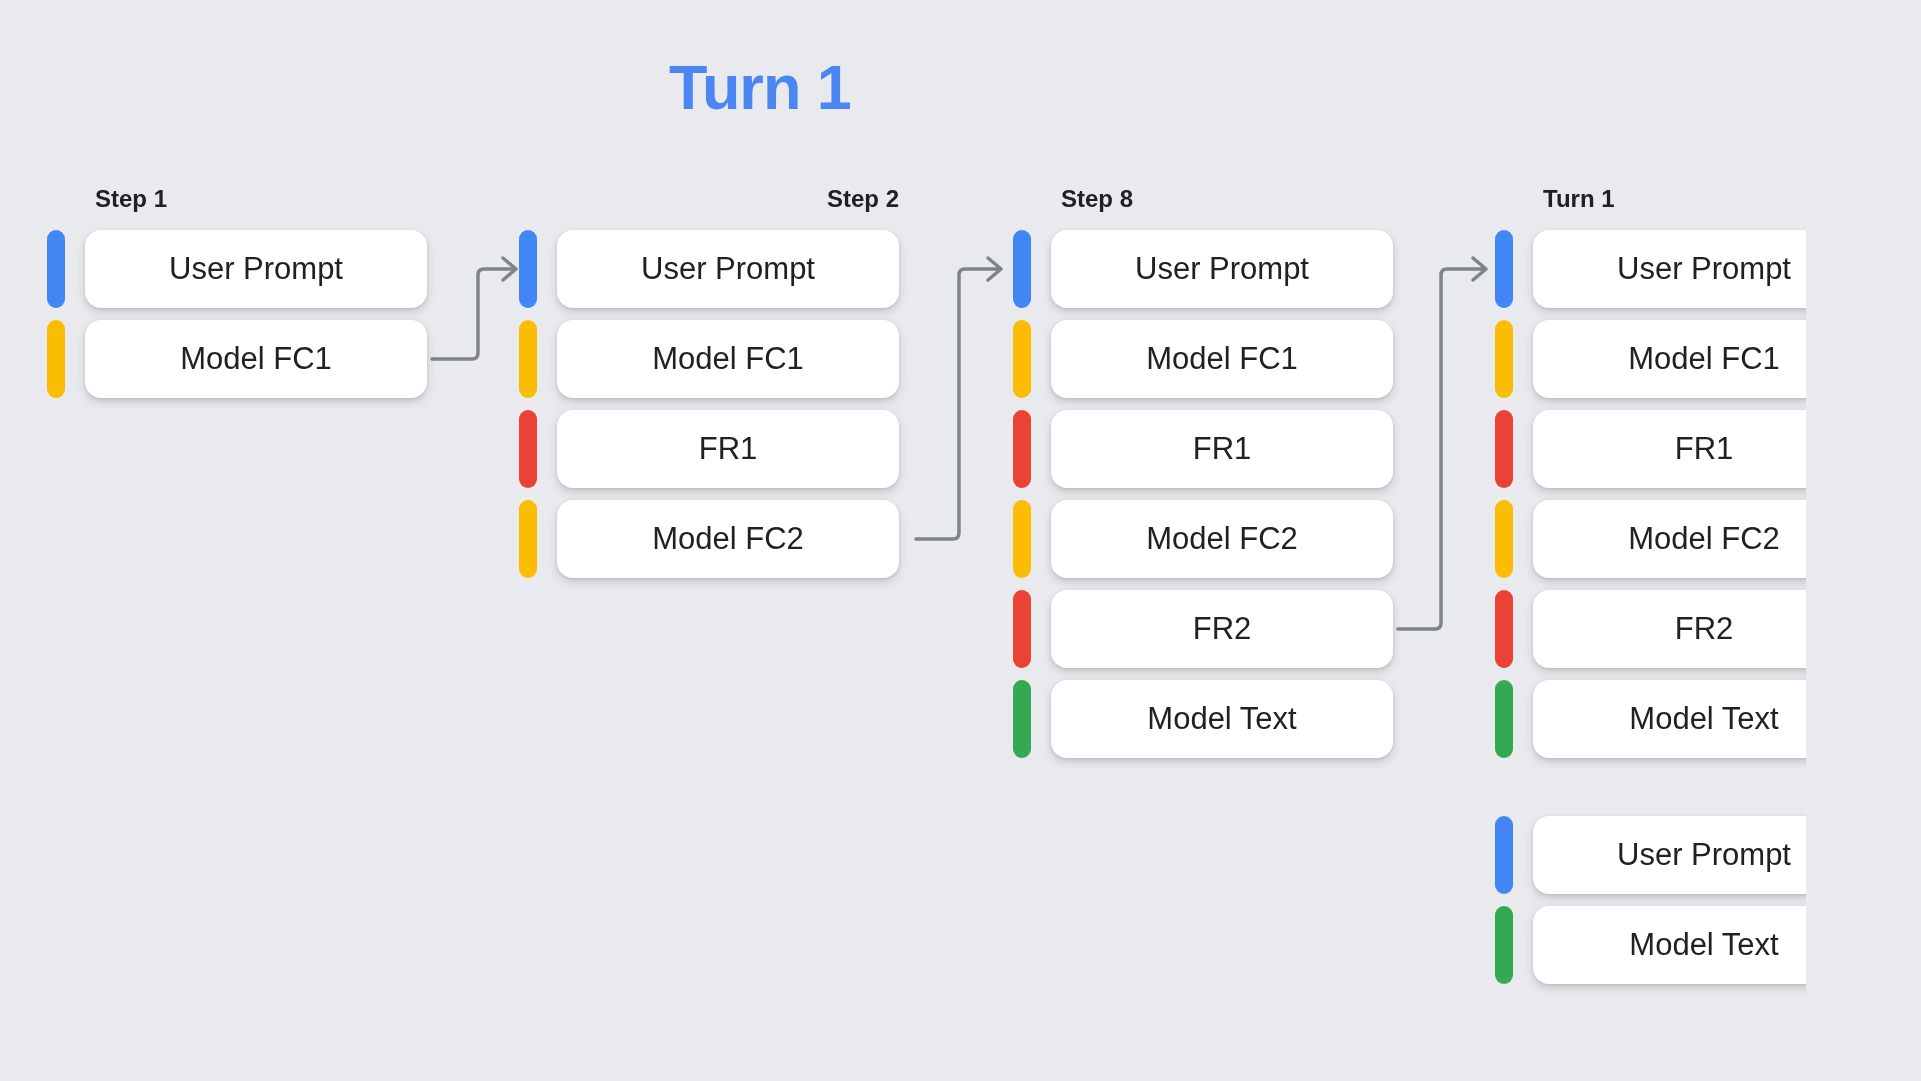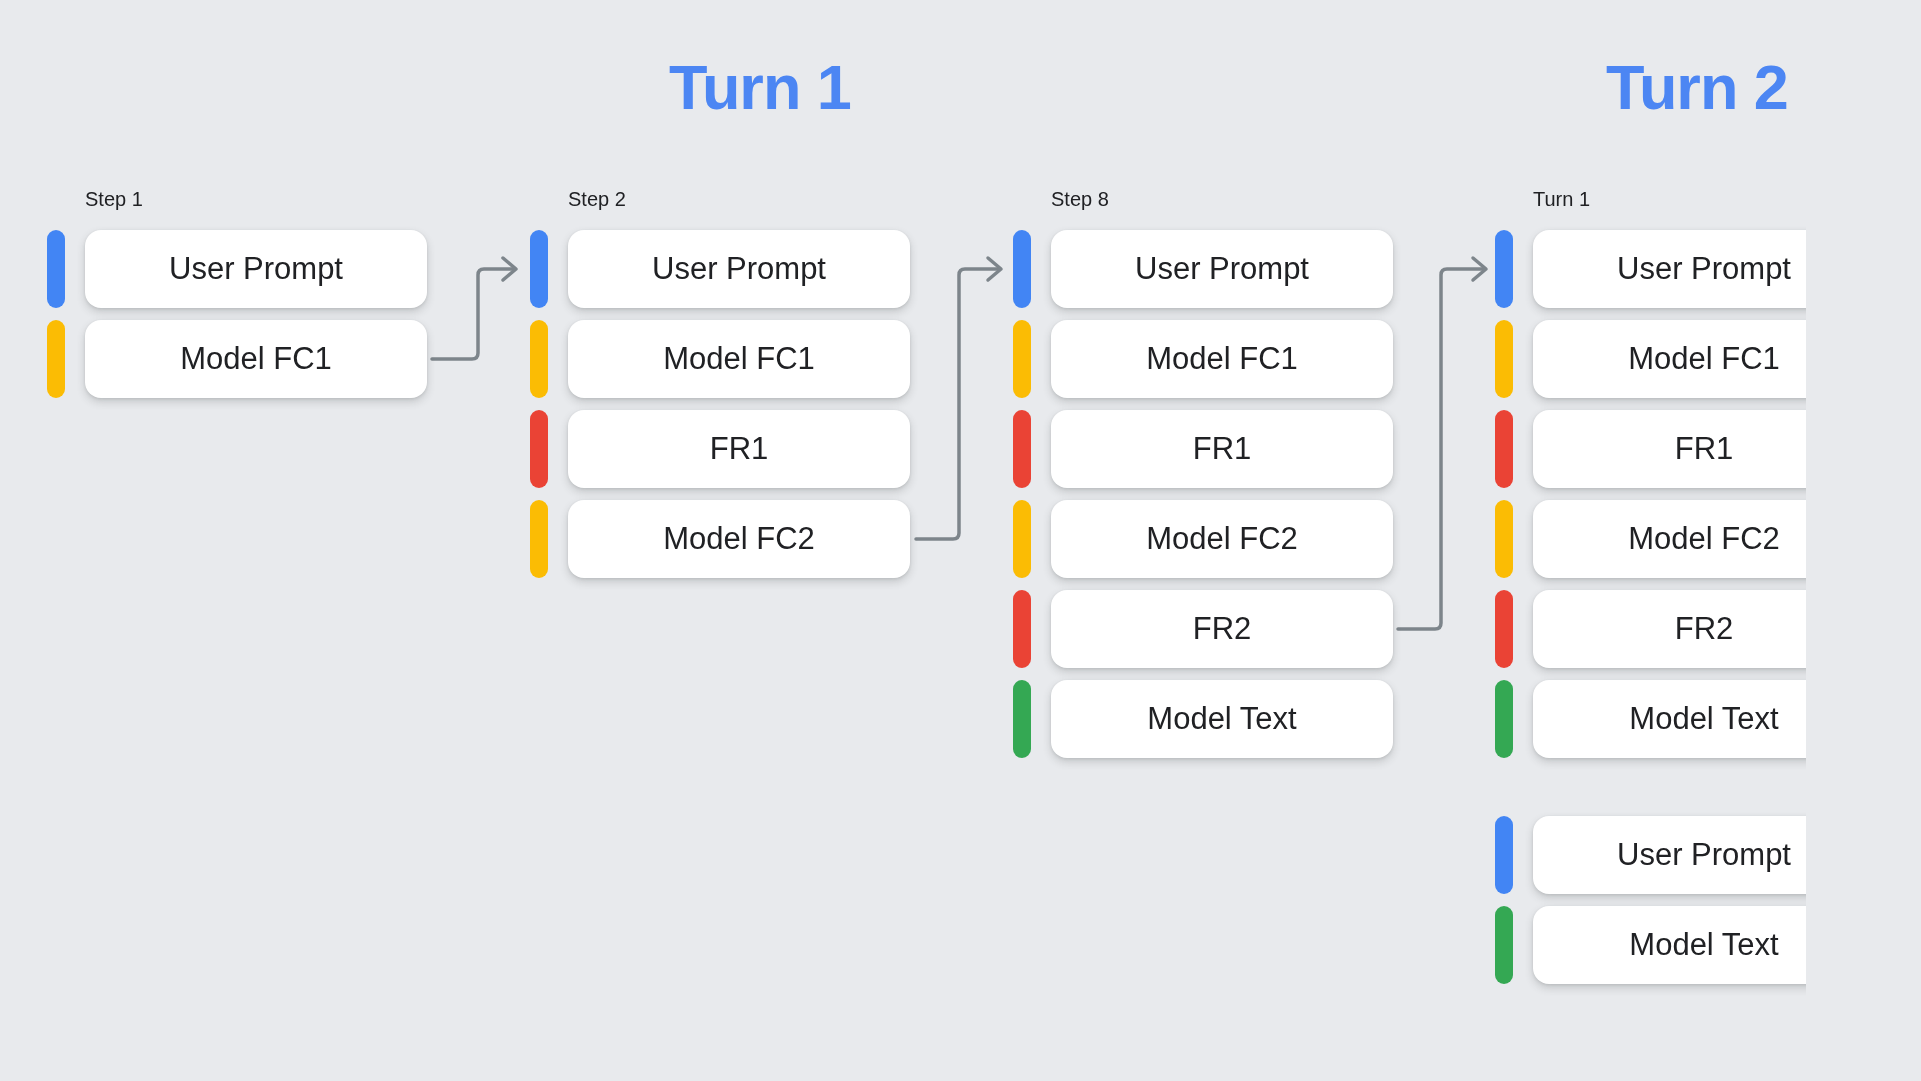--- a/index.html
+++ b/index.html
@@ -13,27 +13,27 @@
   }
   .heading{
     position:absolute;top:52px;width:400px;margin:0;
     font-size:63px;line-height:70px;font-weight:700;letter-spacing:-1px;
     color:var(--heading);text-align:center;
   }
   .heading.turn1{left:560px;}
   .heading.turn2{left:1497px;}
   .column{position:absolute;width:380px;}
   .col1{left:47px;top:186px;}
-  .col2{left:530px;top:186px;}
+  .col2{left:519px;top:186px;text-align:right;}
   .col3{left:1013px;top:186px;}
   .col4{left:1495px;top:186px;}
   .col5{left:1495px;top:816px;}
   .col-label{
-    margin:0 0 18px 38px;height:26px;
-    font-size:20px;line-height:26px;color:var(--text);font-weight:400;
+    margin:0 0 18px 48px;height:26px;
+    font-size:24px;line-height:26px;color:var(--text);font-weight:700;
   }
   .row{display:flex;align-items:stretch;height:78px;margin-bottom:12px;}
   .bar{
     width:18px;border-radius:9px;flex:0 0 18px;margin-right:20px;
     background:#c5c8cc;
   }
   .box{
     flex:1;background:var(--card);border-radius:16px;
     display:flex;align-items:center;justify-content:center;
     font-size:31px;color:var(--text);
@@ -56,21 +56,20 @@
       <path d="M916 539 L953 539 Q959 539 959 533 L959 275 Q959 269 965 269 L999 269"></path>
       <path d="M988 258 L1001 269 L988 280"></path>
     </g>
     <g>
       <path d="M1398 629 L1435 629 Q1441 629 1441 623 L1441 275 Q1441 269 1447 269 L1484 269"></path>
       <path d="M1473 258 L1486 269 L1473 280"></path>
     </g>
   </svg>
 
   <h1 class="heading turn1">Turn 1</h1>
-  <h1 class="heading turn2">Turn 2</h1>
 
   <div class="column col1">
     <p class="col-label">Step 1</p>
     <div class="row">
       <span class="bar" style="background: rgb(66, 133, 244);"></span>
       <div class="box">User Prompt</div>
     </div>
     <div class="row">
       <span class="bar" style="background: rgb(251, 188, 4);"></span>
       <div class="box">Model FC1</div>

